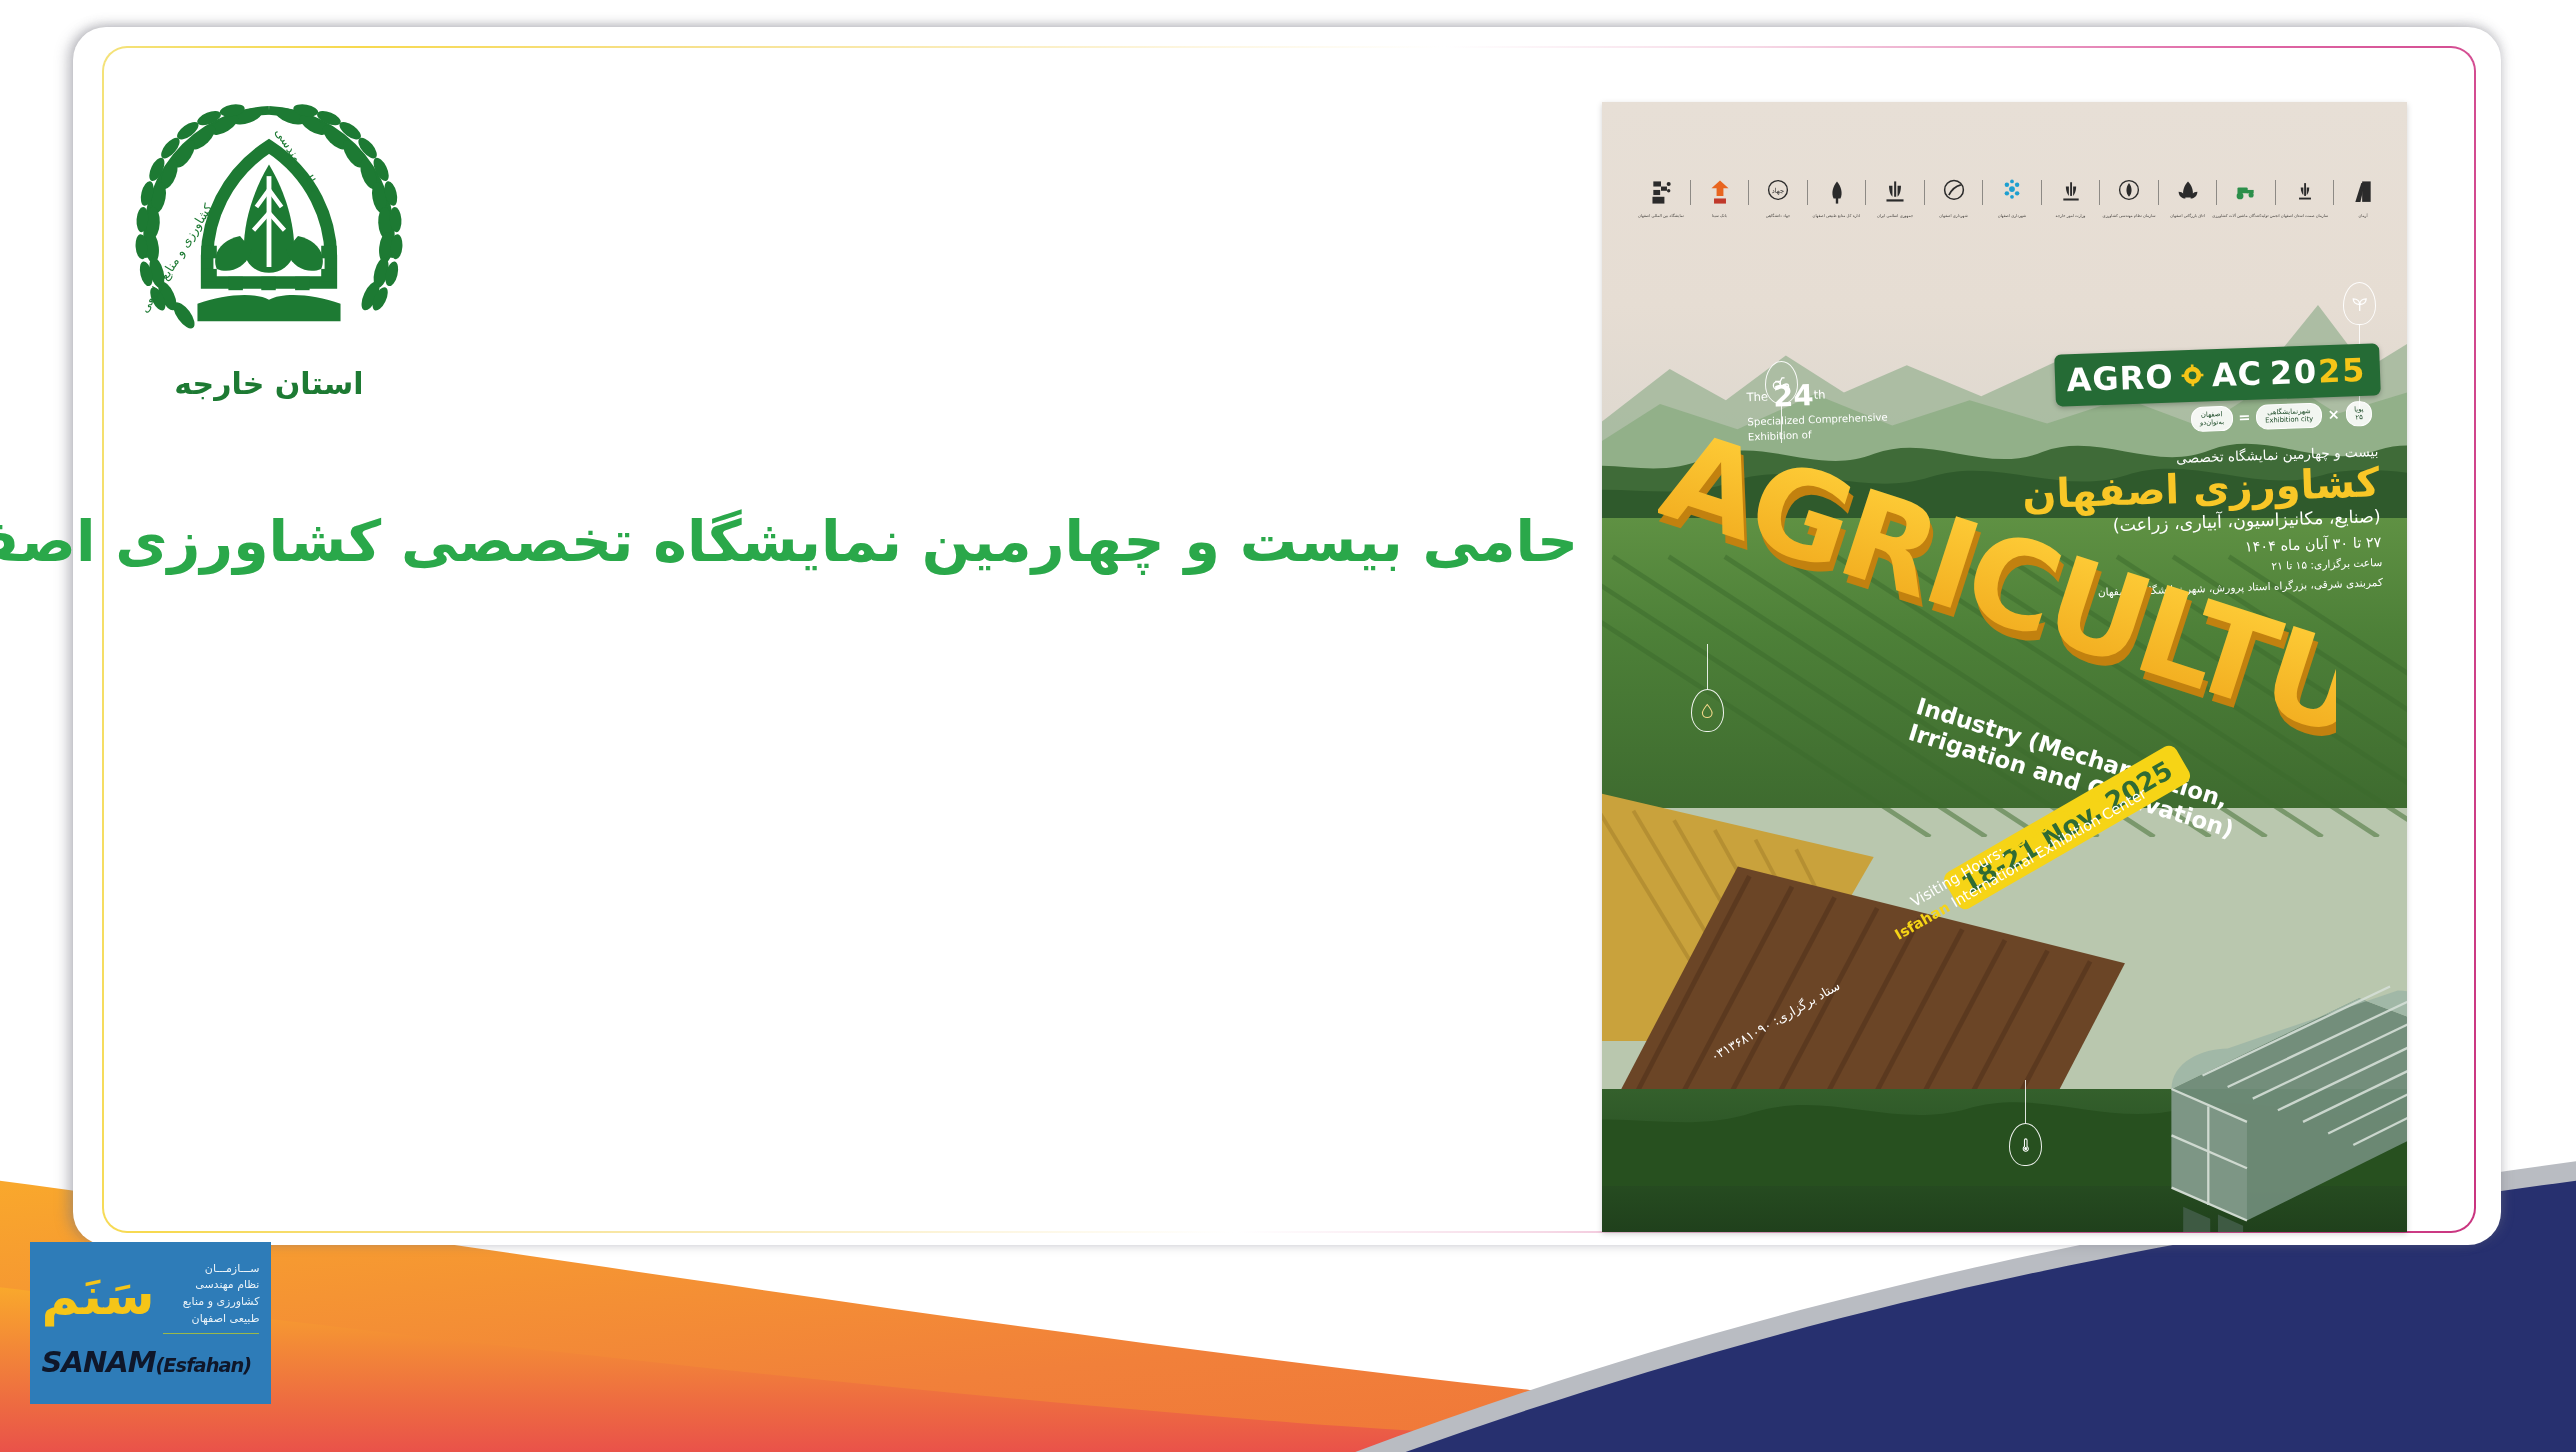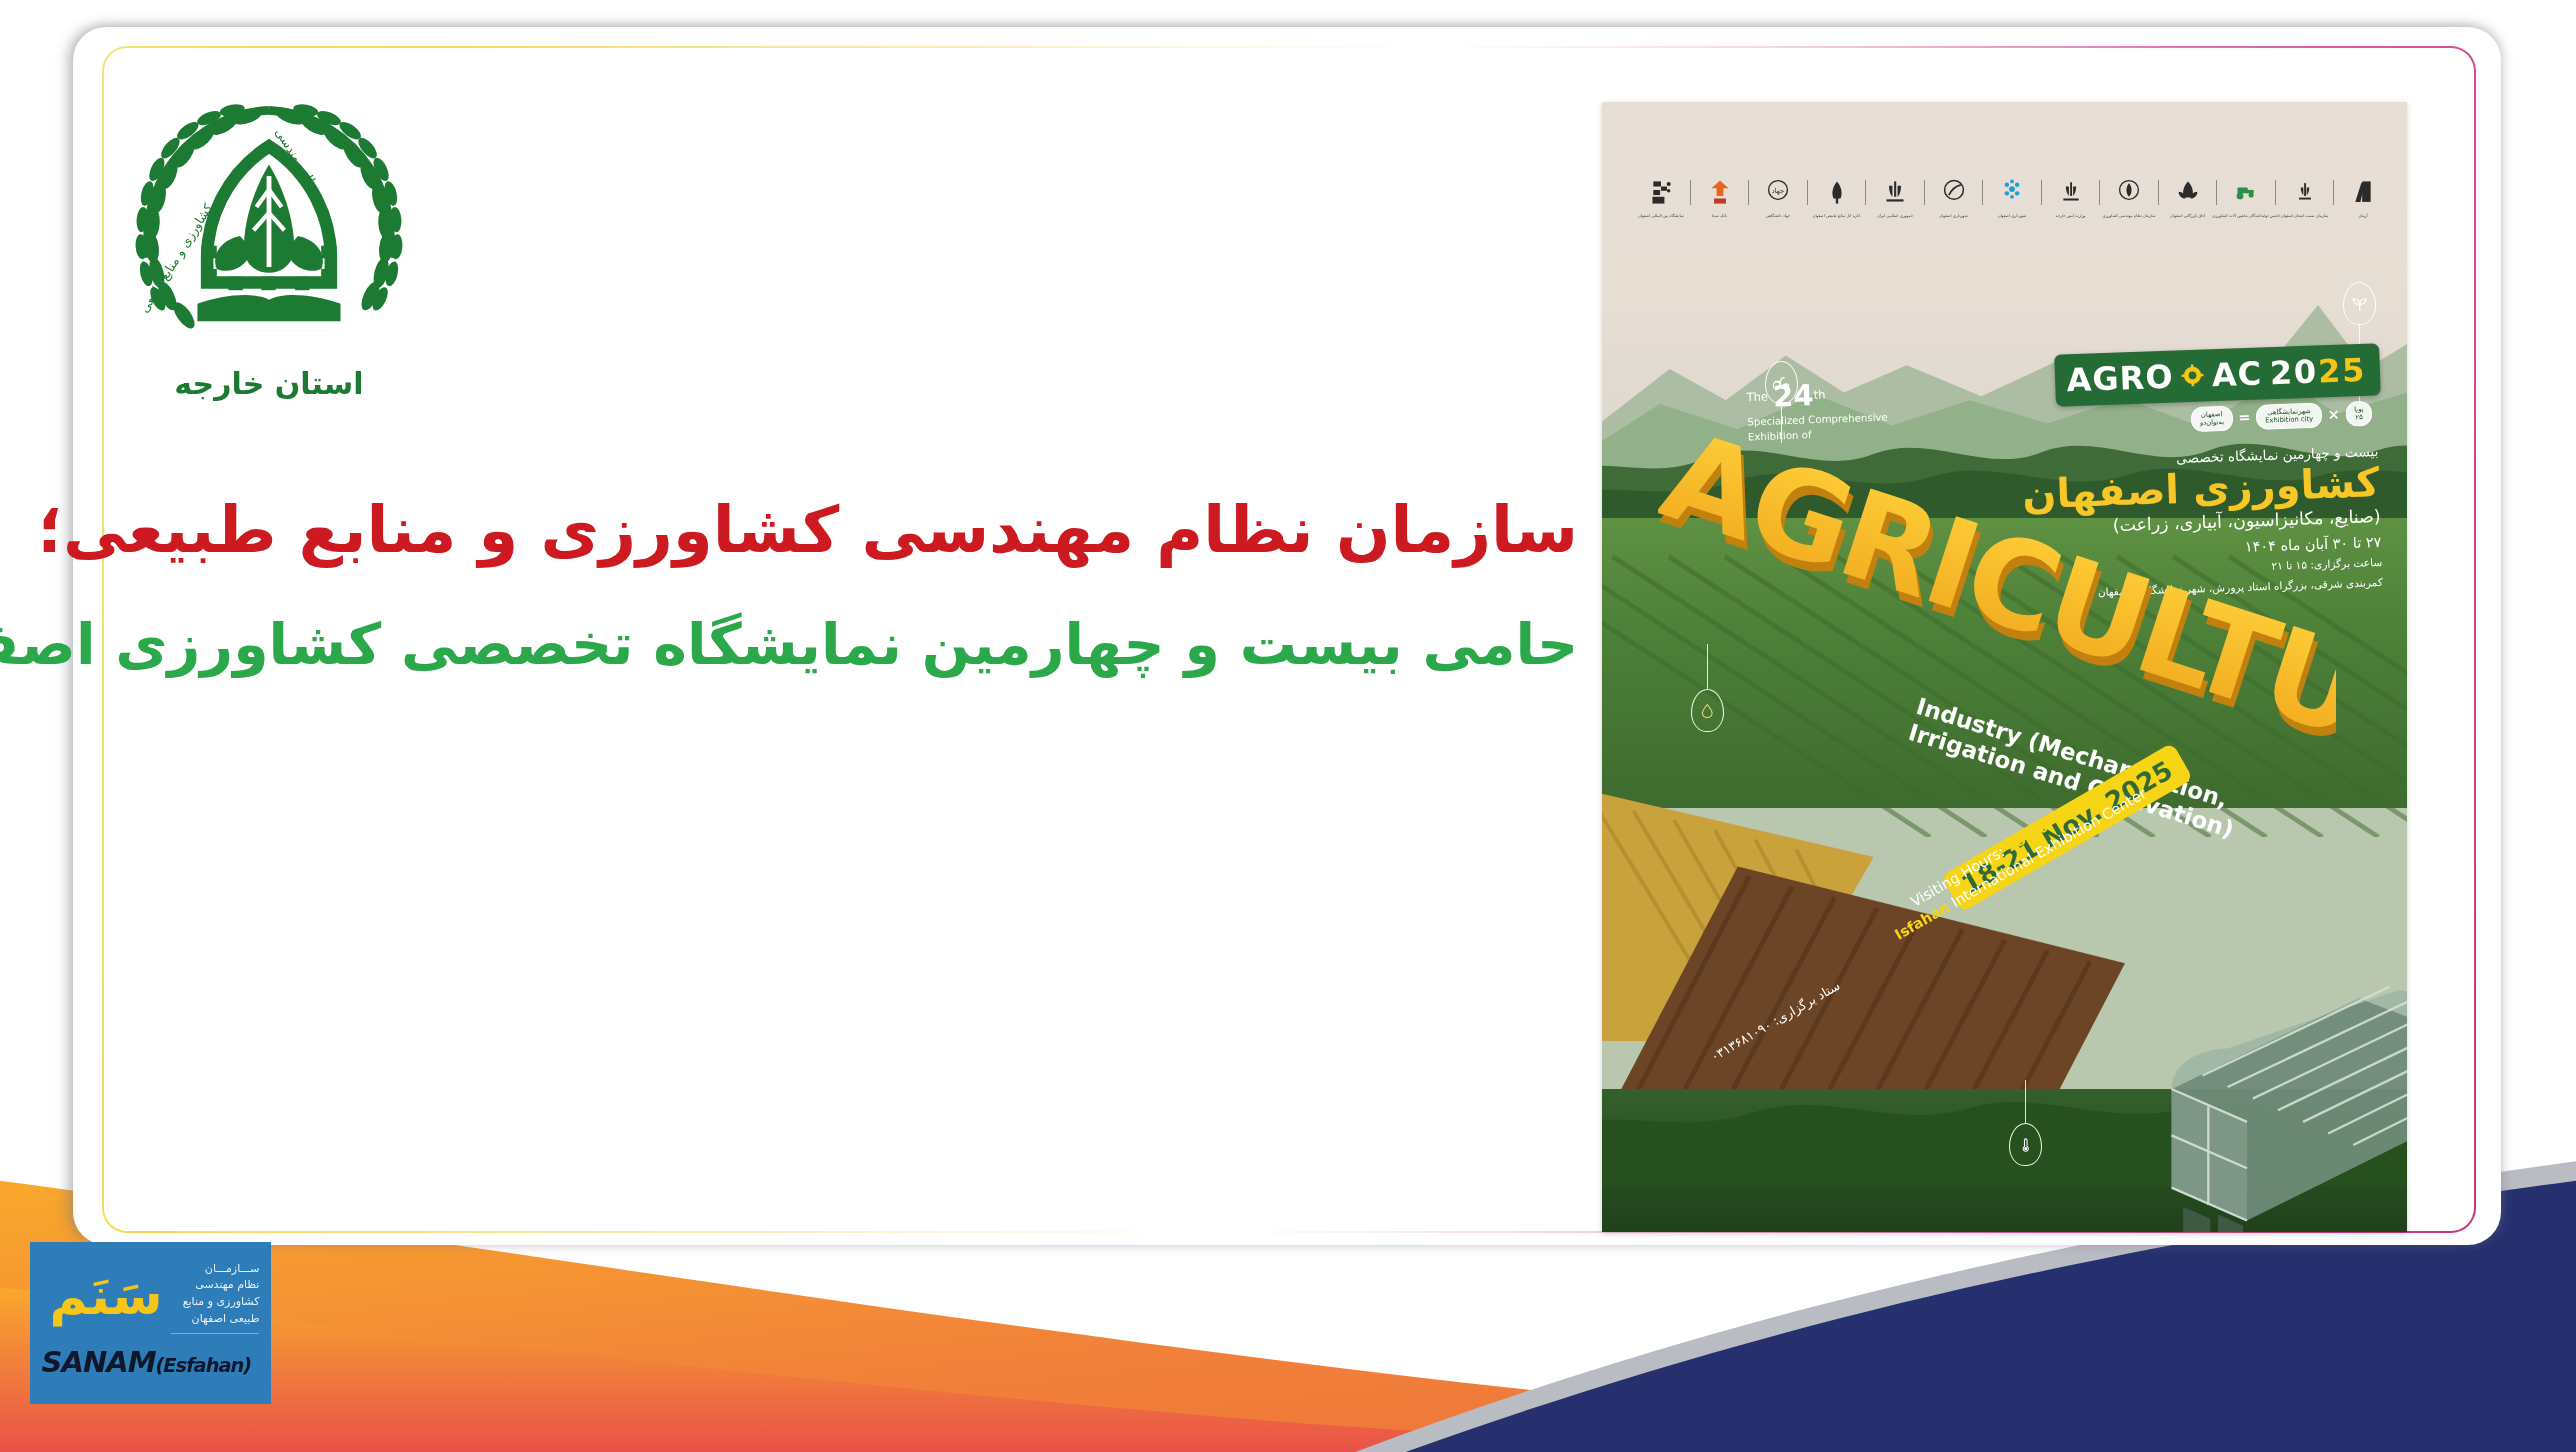--- a/index.html
+++ b/index.html
@@ -114,21 +114,21 @@
   .pin { position:absolute; }
   .pin .bulb { width:33px; height:43px; border:1.5px solid rgba(255,255,255,.92);
                border-radius:50% 50% 46% 46%/55% 55% 45% 45%;
                display:flex; align-items:center; justify-content:center; }
   .pin .stem { width:1.5px; background:rgba(255,255,255,.85); margin:0 auto; }
   .pin svg { display:block; }
 
   
   #sanam { position:absolute; left:30px; top:1242px; width:241px; height:162px;
            background:#2e7cb8; padding:10.6px 11.6px 8.7px 11.6px; }
-  #sanam-top { display:flex; align-items:center; gap:8.7px; height:89px;margin-left:8px; }
+  #sanam-top { display:flex; align-items:center; gap:8.7px; height:89px; }
   #sanam-mark { font-size:52px; color:#f5c518; font-weight:bold; direction:rtl;
                 line-height:.95; letter-spacing:-1px; }
   #sanam-fa { direction:rtl; text-align:right; color:#e9f2f8; font-size:11px;
               line-height:1.52; flex:1; border-bottom:1.9px solid #9ab84a; padding-bottom:5px; }
   #sanam-en { margin-top:6.8px; font-size:29px; font-weight:bold; color:#0f172a;
               letter-spacing:-1px; line-height:1;font-style:italic; }
   #sanam-en .paren { font-size:19.4px; }
 </style>
 </head>
 <body>
@@ -242,21 +242,20 @@
         <path d="M76 218 C104 208 136 206 150 214 C164 206 196 208 224 218 L224 236 L76 236 Z"></path>
       </g>
 
       <text x="92" y="118" fill="#1d7a33" font-size="13" transform="rotate(-58 92 118)" direction="rtl">کشاورزی و منابع طبیعی</text>
       <text x="196" y="104" fill="#1d7a33" font-size="13" transform="rotate(58 196 104)" direction="rtl">نظام مهندسی</text>
     </svg>
   </div>
   <div id="org-logo-caption">استان خارجه</div>
 
   <div id="headline">
-    <div class="hl" id="hl-red">سازمان نظام مهندسی کشاورزی و منابع طبیعی؛</div>
     <div class="hl" id="hl-green">حامی بیست و چهارمین نمایشگاه تخصصی کشاورزی اصفهان</div>
   </div>
 
   <div id="poster">
 
     <div id="poster-sky"></div>
 
     <svg class="mtn" style="left:0;top:174px;width:805px;height:194px" viewBox="0 0 832 200" preserveAspectRatio="none">
       <path d="M0,150 L70,96 L128,128 L190,82 L250,120 L315,92 L392,124 L470,88 L540,120 L600,96 L660,128 L740,30 L790,96 L832,70 L832,200 L0,200 Z" fill="#a2b79b" opacity=".85"></path>
       <path d="M0,170 L60,132 L140,158 L220,122 L300,154 L380,128 L460,152 L540,126 L620,156 L700,104 L760,142 L832,120 L832,200 L0,200 Z" fill="#8fae86" opacity=".9"></path>

